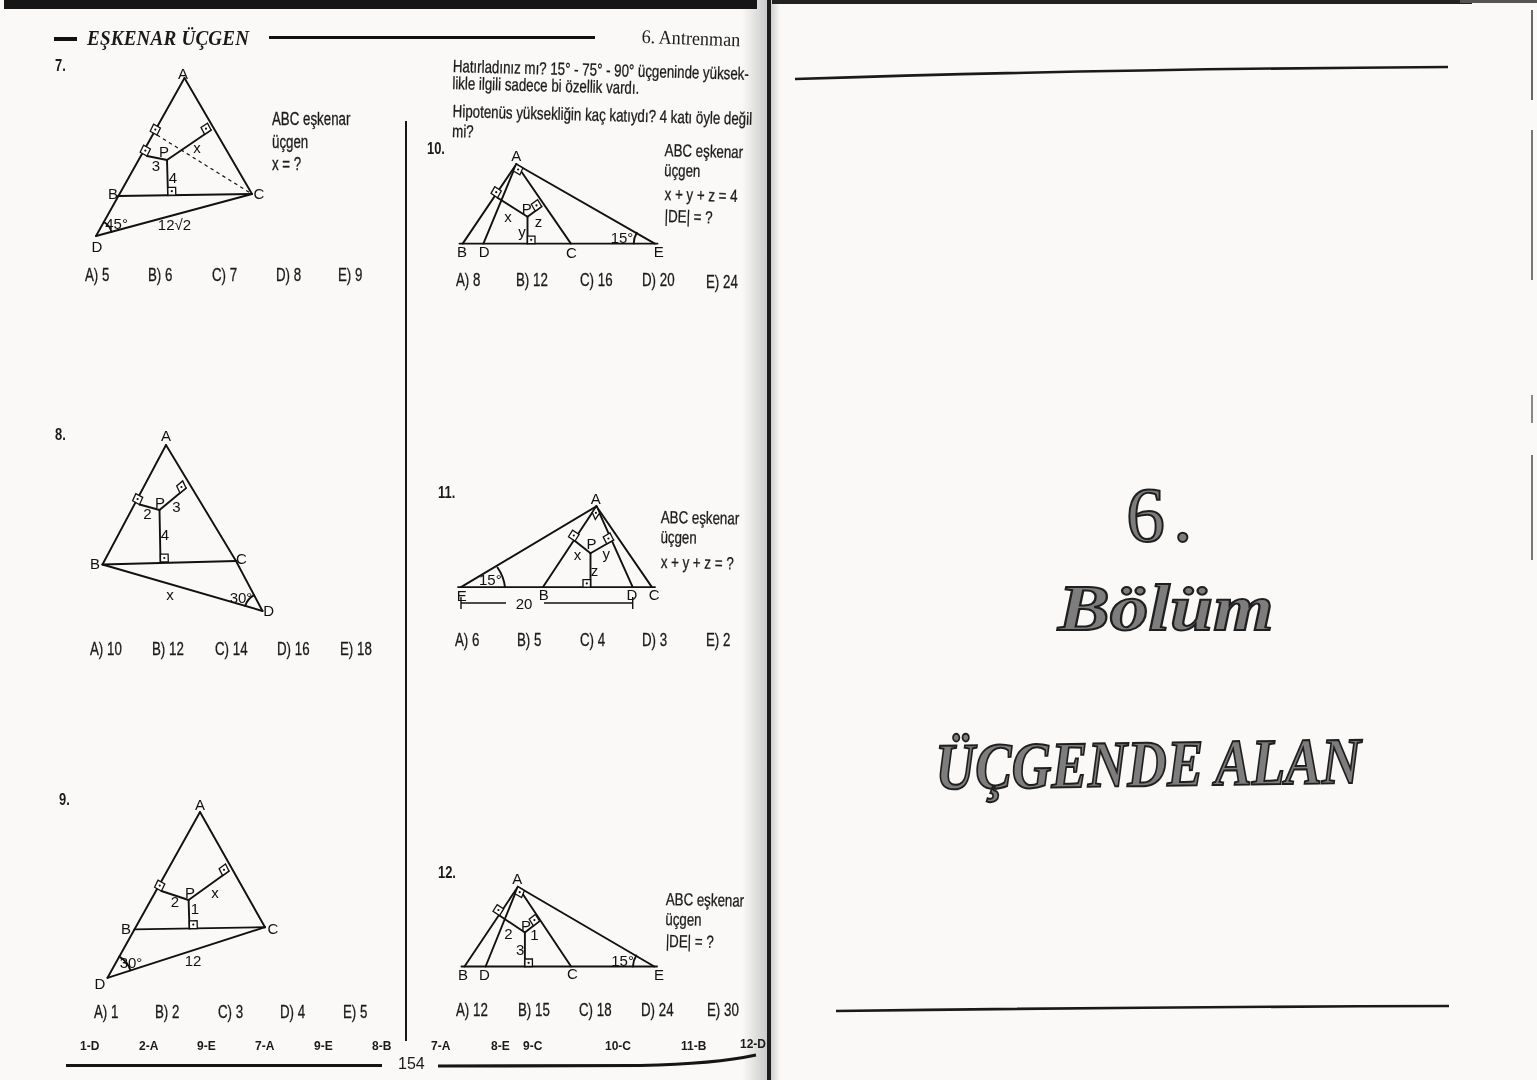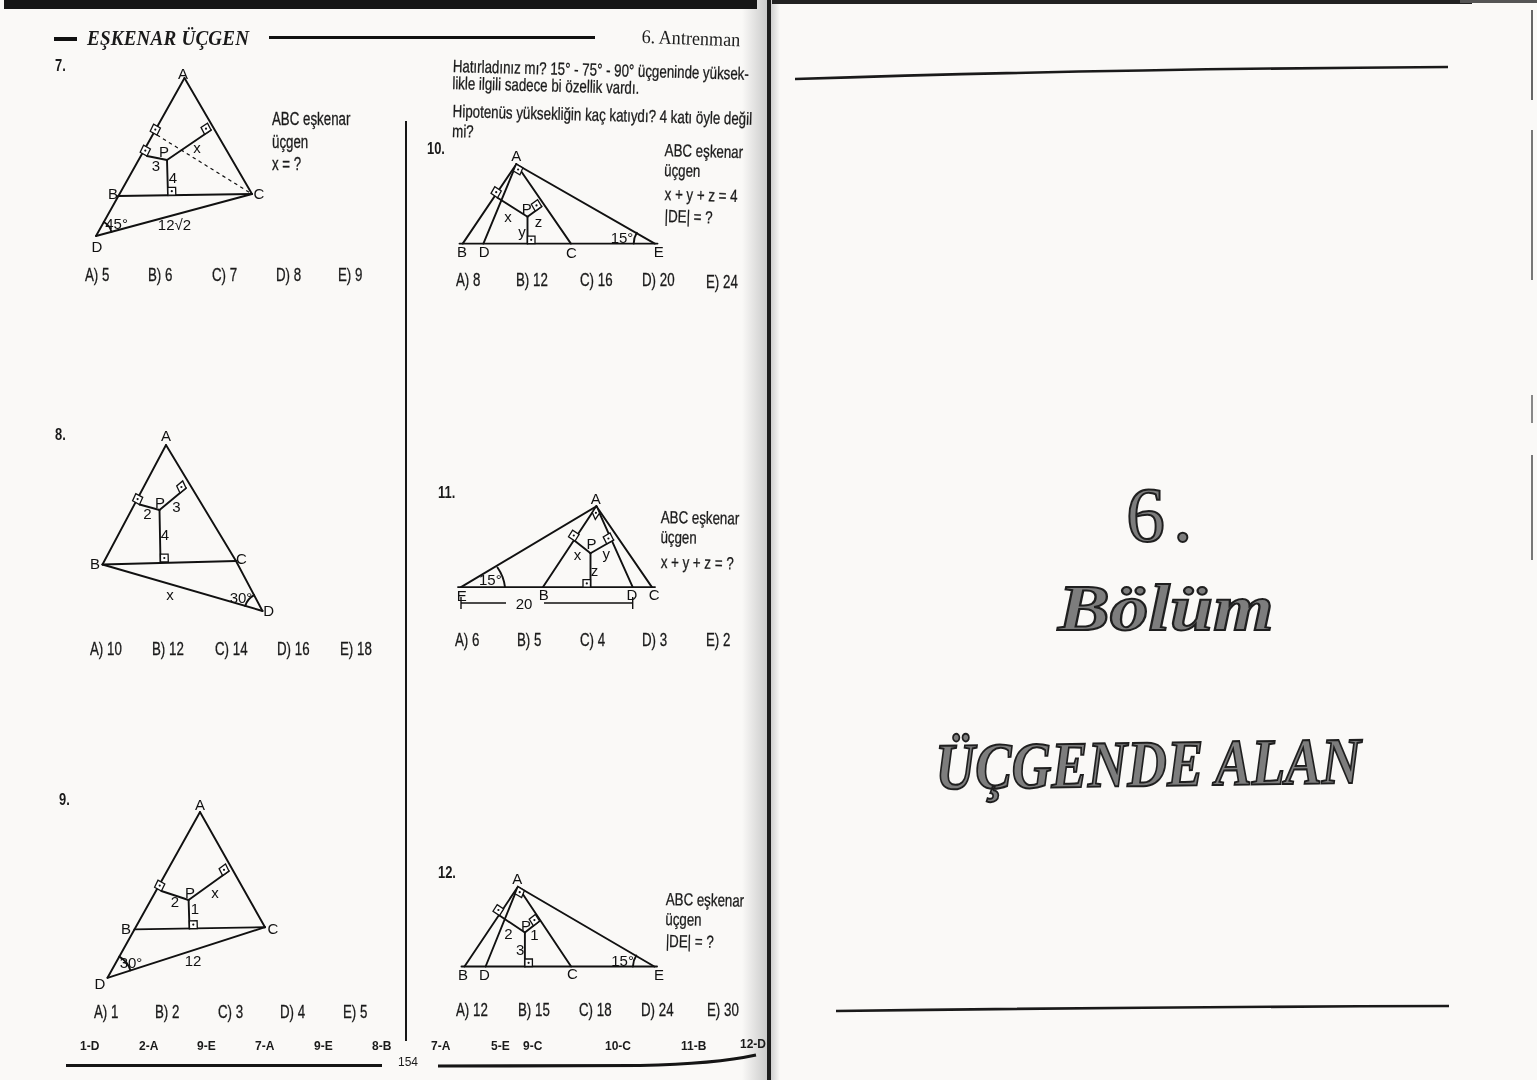--- a/index.html
+++ b/index.html
@@ -57,34 +57,34 @@
 <div class="abs t" style="left:453px;top:58px;line-height:16.5px;transform:rotate(1.5deg) scaleX(0.76);transform-origin:left top;">Hatırladınız mı? 15° - 75° - 90° üçgeninde yüksek-<br>likle ilgili sadece bi özellik vardı.</div>
 
 <div class="abs t" style="left:453px;top:102px;line-height:19.8px;transform:rotate(1.5deg) scaleX(0.76);transform-origin:left top;">Hipotenüs yüksekliğin kaç katıydı? 4 katı öyle değil<br>mi?</div>
 
 <div class="abs" style="left:66px;top:1064px;width:316px;height:3px;background:#151515;"></div>
 
 <svg style="left:0;top:0;" width="1537" height="1080" viewBox="0 0 1537 1080">
       <path d="M438,1066 L640,1065.5 Q715,1064 756,1055" stroke="#151515" stroke-width="3.2" fill="none"></path>
     </svg>
 
-<div class="abs" style="left:398px;top:1055px;font-size:12px;">154</div>
+<div class="abs" style="left:398px;top:1055px;font-size:16px;">154</div>
 
 <div class="abs b" style="left:0;top:1039px;font-size:12px;">
 <span class="abs" style="left:80px;">1-D</span>
       <span class="abs" style="left:139px;">2-A</span>
       <span class="abs" style="left:197px;">9-E</span>
       <span class="abs" style="left:255px;">7-A</span>
       <span class="abs" style="left:314px;">9-E</span>
       <span class="abs" style="left:372px;">8-B</span>
     </div>
 
 <div class="abs b" style="left:0;top:1039px;font-size:12px;">
 <span class="abs" style="left:431px;">7-A</span>
-      <span class="abs" style="left:491px;">5-E</span>
+      <span class="abs" style="left:491px;">8-E</span>
       <span class="abs" style="left:523px;">9-C</span>
       <span class="abs" style="left:605px;">10-C</span>
       <span class="abs" style="left:681px;">11-B</span>
       <span class="abs" style="left:740px;top:-2px;">12-D</span>
     </div>
 
 <svg style="left:0;top:0;" width="1537" height="1080" viewBox="0 0 1537 1080">
       <path d="M795,79 Q1100,69 1448,67" stroke="#1a1a1a" stroke-width="2.6" fill="none"></path>
     </svg>
 

